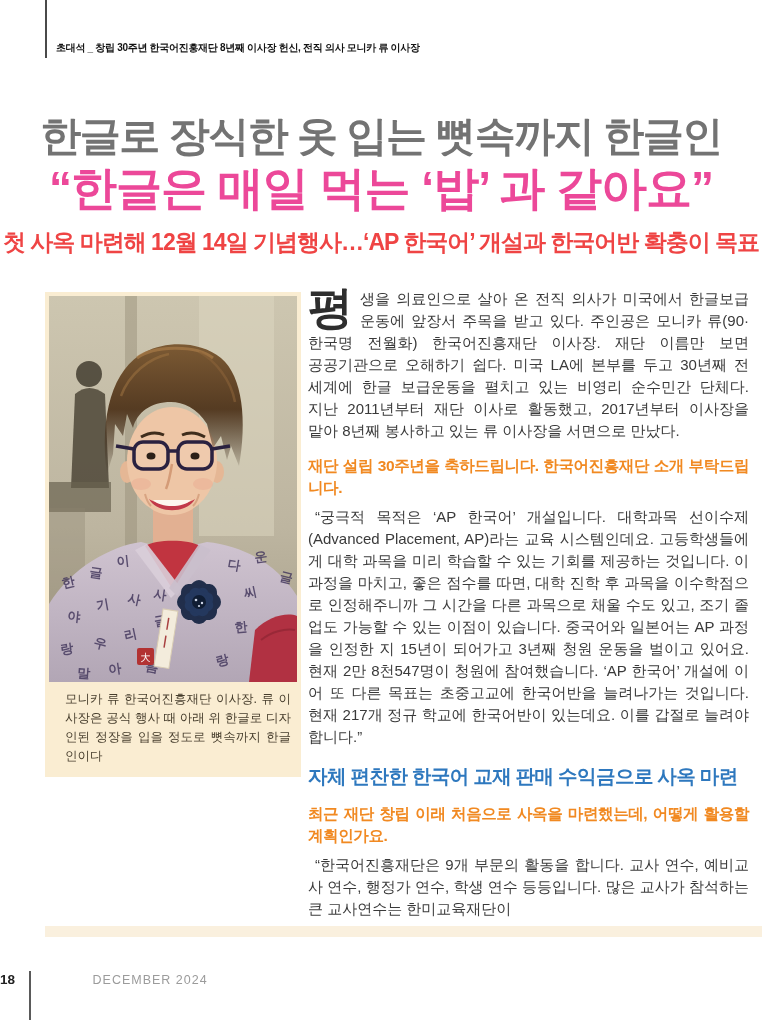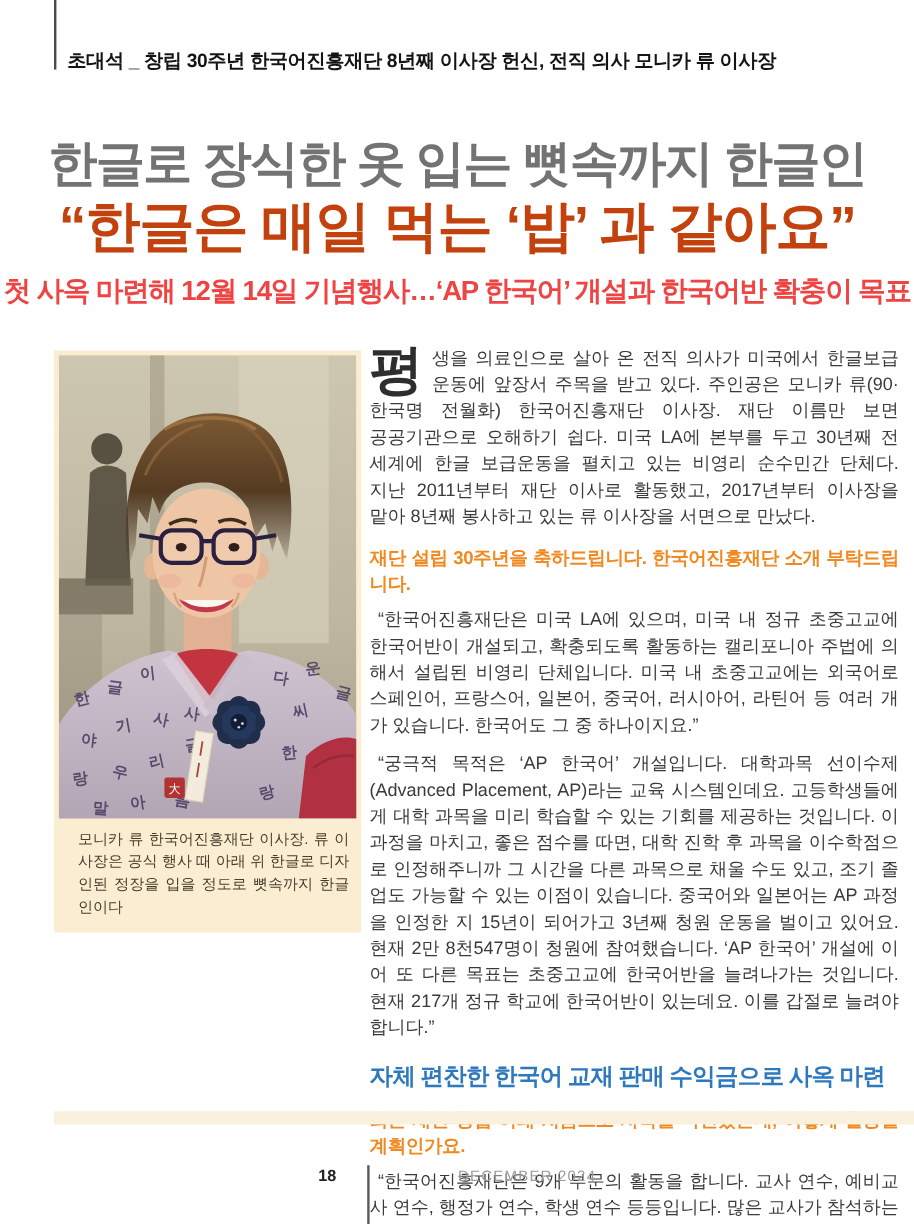--- a/index.html
+++ b/index.html
@@ -2,40 +2,40 @@
 <html lang="ko"><head>
 <meta charset="utf-8">
 <style>
   html,body{margin:0;padding:0;background:#ffffff;}
   .page{
     position:relative;width:762px;height:1020px;background:#fff;overflow:hidden;
     font-family:"Liberation Sans","DejaVu Sans",sans-serif;
   }
   
   .kicker-rule{position:absolute;left:45px;top:0;width:2px;height:58px;background:#4a4a4a;}
-  .kicker{position:absolute;left:56px;top:41px;font-size:16px;font-weight:700;color:#141414;letter-spacing:-0.3px;white-space:nowrap;}
+  .kicker{position:absolute;left:56px;top:41px;font-size:10px;font-weight:700;color:#141414;letter-spacing:-0.3px;white-space:nowrap;}
   
   .title-block{position:absolute;top:114px;left:0;right:0;text-align:center;}
   .title-l1{font-size:41px;font-weight:800;color:#737373;letter-spacing:-1.5px;line-height:1.1;}
-  .title-l2{font-size:46px;font-weight:800;color:#c2410c;letter-spacing:-1px;line-height:1.1;margin-top:4px;}
+  .title-l2{font-size:46px;font-weight:800;color:#ec4899;letter-spacing:-1px;line-height:1.1;margin-top:4px;}
   .subtitle{font-size:23px;font-weight:700;color:#ef4444;letter-spacing:-1px;margin-top:13px;}
   
   .photo-panel{position:absolute;left:45px;top:292px;width:248px;background:#FAEDD2;padding:4px 4px 0 4px;}
   .photo-panel svg{display:block;}
   .photo-caption{font-size:12.5px;line-height:19px;color:#463d2c;padding:8px 6px 11px 4px;text-align:justify;margin-left:12px;}
   
   .article{position:absolute;left:308px;top:288px;width:441px;color:#3a3a3a;}
   .body-text{font-size:15px;line-height:22px;text-align:justify;margin:0 0 10px 0;word-break:keep-all;}
   .body-text.ans{text-indent:7px;word-break:normal;}
   .dropcap{float:left;font-size:45px;line-height:38px;font-weight:800;color:#2e2e2e;padding:1px 7px 0 0;}
   .q-heading{font-size:15.5px;font-weight:800;color:#F18921;letter-spacing:-0.4px;margin:13px 0 7px 0;line-height:22px;text-align:justify;}
   .blue-heading{font-family:"Liberation Serif","DejaVu Serif",serif;font-size:19.5px;font-weight:700;color:#2E78BE;letter-spacing:-0.5px;margin:15px 0 10px 0;}
   
   .cream-band{position:absolute;left:45px;right:0;top:926px;height:11px;background:#FAF0DE;}
-  .footer{position:absolute;top:971px;left:0;right:0;display:flex;justify-content:center;align-items:flex-start;gap:26px;}
+  .footer{position:absolute;top:971px;left:0;right:0;display:flex;justify-content:flex-start;align-items:flex-start;gap:14px;}
   .footer .page-num{font-weight:800;font-size:13.5px;color:#222;padding-top:1px;}
   .footer .footer-divider{width:1.5px;height:50px;background:#5a5a5a;}
   .footer .issue{color:#9b9b9b;font-size:12.5px;letter-spacing:1px;padding-top:2px;margin-left:48px;}
 </style>
 </head>
 <body>
 
 <div class="page">
 
   <div class="kicker-rule"></div>
@@ -172,21 +172,20 @@
       <path d="M200,386 L206,334 C220,320 238,316 248,320 L248,386 Z" fill="#b13142"></path>
       <path d="M212,344 C222,336 236,332 246,334" stroke="#8e2533" stroke-width="2" fill="none" opacity="0.7"></path>
     </svg>
     <div class="photo-caption">모니카 류 한국어진흥재단 이사장. 류 이사장은 공식 행사 때 아래 위 한글로 디자인된 정장을 입을 정도로 뼛속까지 한글인이다</div>
   </div>
 
   <div class="article">
     <p class="body-text"><span class="dropcap">평</span><span>생을 의료인으로 살아 온 전직 의사가 미국에서 한글보급 운동에 앞장서 주목을 받고 있다. 주인공은 모니카 류(90·한국명 전월화) 한국어진흥재단 이사장. 재단 이름만 보면 공공기관으로 오해하기 쉽다. 미국 LA에 본부를 두고 30년째 전 세계에 한글 보급운동을 펼치고 있는 비영리 순수민간 단체다. 지난 2011년부터 재단 이사로 활동했고, 2017년부터 이사장을 맡아  8년째 봉사하고 있는 류 이사장을 서면으로 만났다.</span></p>
 
     <div class="q-heading">재단 설립 30주년을 축하드립니다. 한국어진흥재단 소개 부탁드립니다.</div>
-    <p class="body-text ans">“한국어진흥재단은 미국 LA에 있으며, 미국 내 정규 초중고교에 한국어반이 개설되고, 확충되도록 활동하는 캘리포니아 주법에 의해서 설립된 비영리 단체입니다. 미국 내 초중고교에는 외국어로 스페인어, 프랑스어, 일본어, 중국어, 러시아어, 라틴어 등 여러 개가 있습니다. 한국어도 그 중 하나이지요.”</p>
 
     <p class="body-text ans">“궁극적 목적은 ‘AP 한국어’ 개설입니다. 대학과목 선이수제(Advanced Placement, AP)라는 교육 시스템인데요. 고등학생들에게 대학 과목을 미리 학습할 수 있는 기회를 제공하는 것입니다. 이 과정을 마치고, 좋은 점수를 따면, 대학 진학 후 과목을 이수학점으로 인정해주니까 그 시간을 다른 과목으로 채울 수도 있고, 조기 졸업도 가능할 수 있는 이점이 있습니다. 중국어와 일본어는 AP 과정을 인정한 지 15년이 되어가고 3년째 청원 운동을 벌이고 있어요. 현재 2만 8천547명이 청원에 참여했습니다. ‘AP 한국어’ 개설에 이어 또 다른 목표는 초중고교에 한국어반을 늘려나가는 것입니다. 현재 217개 정규 학교에 한국어반이 있는데요. 이를 갑절로 늘려야 합니다.”</p>
 
     <div class="blue-heading">자체 편찬한 한국어 교재 판매 수익금으로 사옥 마련</div>
 
     <div class="q-heading">최근 재단 창립 이래 처음으로 사옥을 마련했는데, 어떻게 활용할 계획인가요.</div>
     <p class="body-text ans">“한국어진흥재단은 9개 부문의 활동을 합니다. 교사 연수, 예비교사 연수, 행정가 연수, 학생 연수 등등입니다. 많은 교사가 참석하는 큰 교사연수는 한미교육재단이</p>
   </div>
 
   <div class="cream-band"></div>

